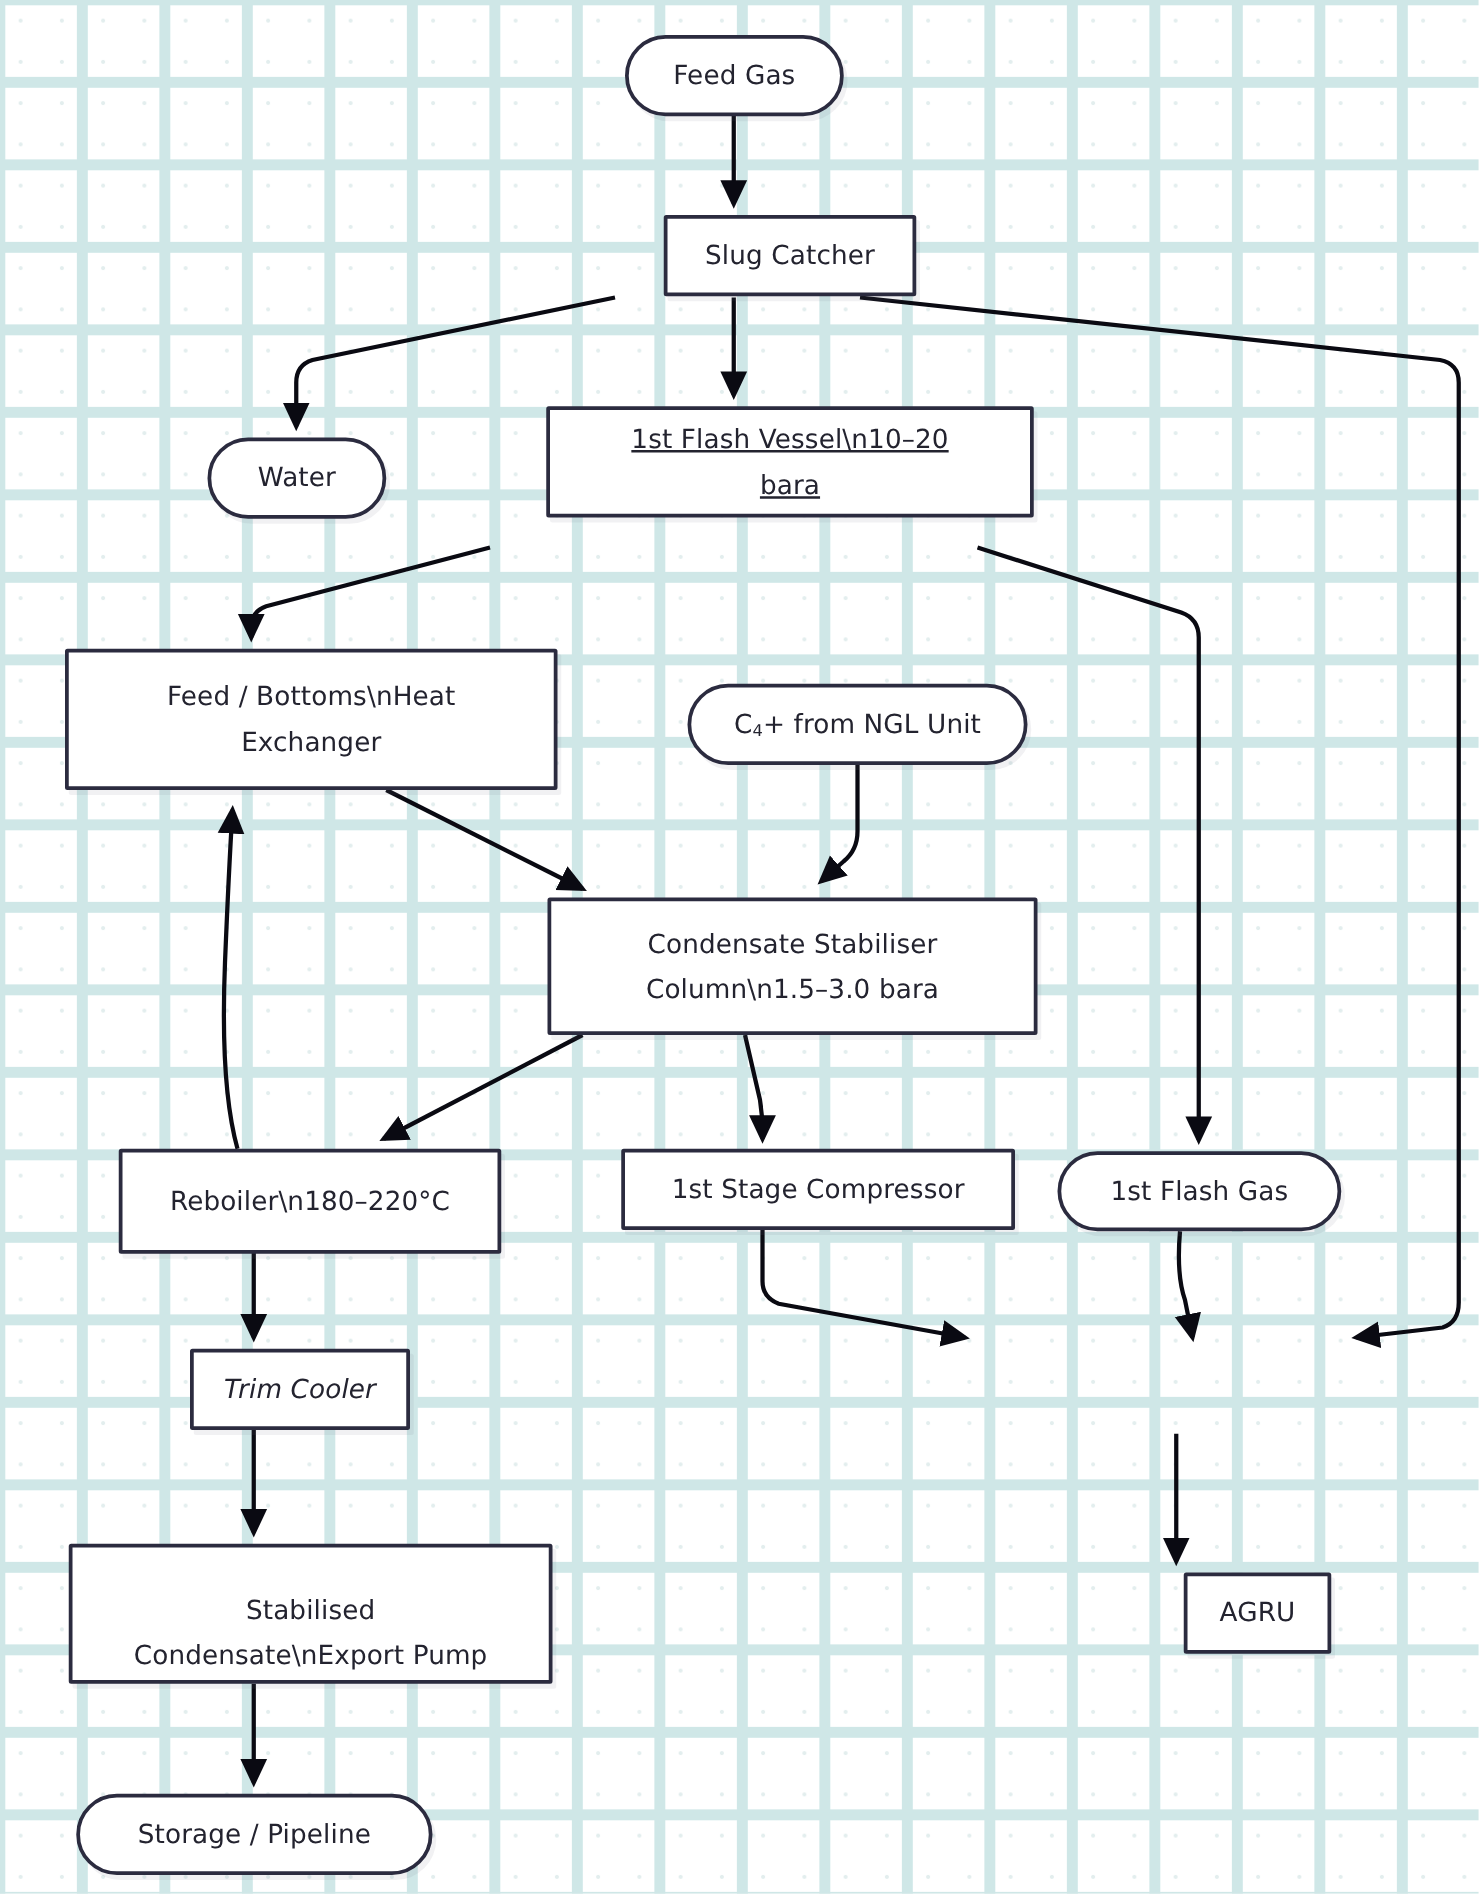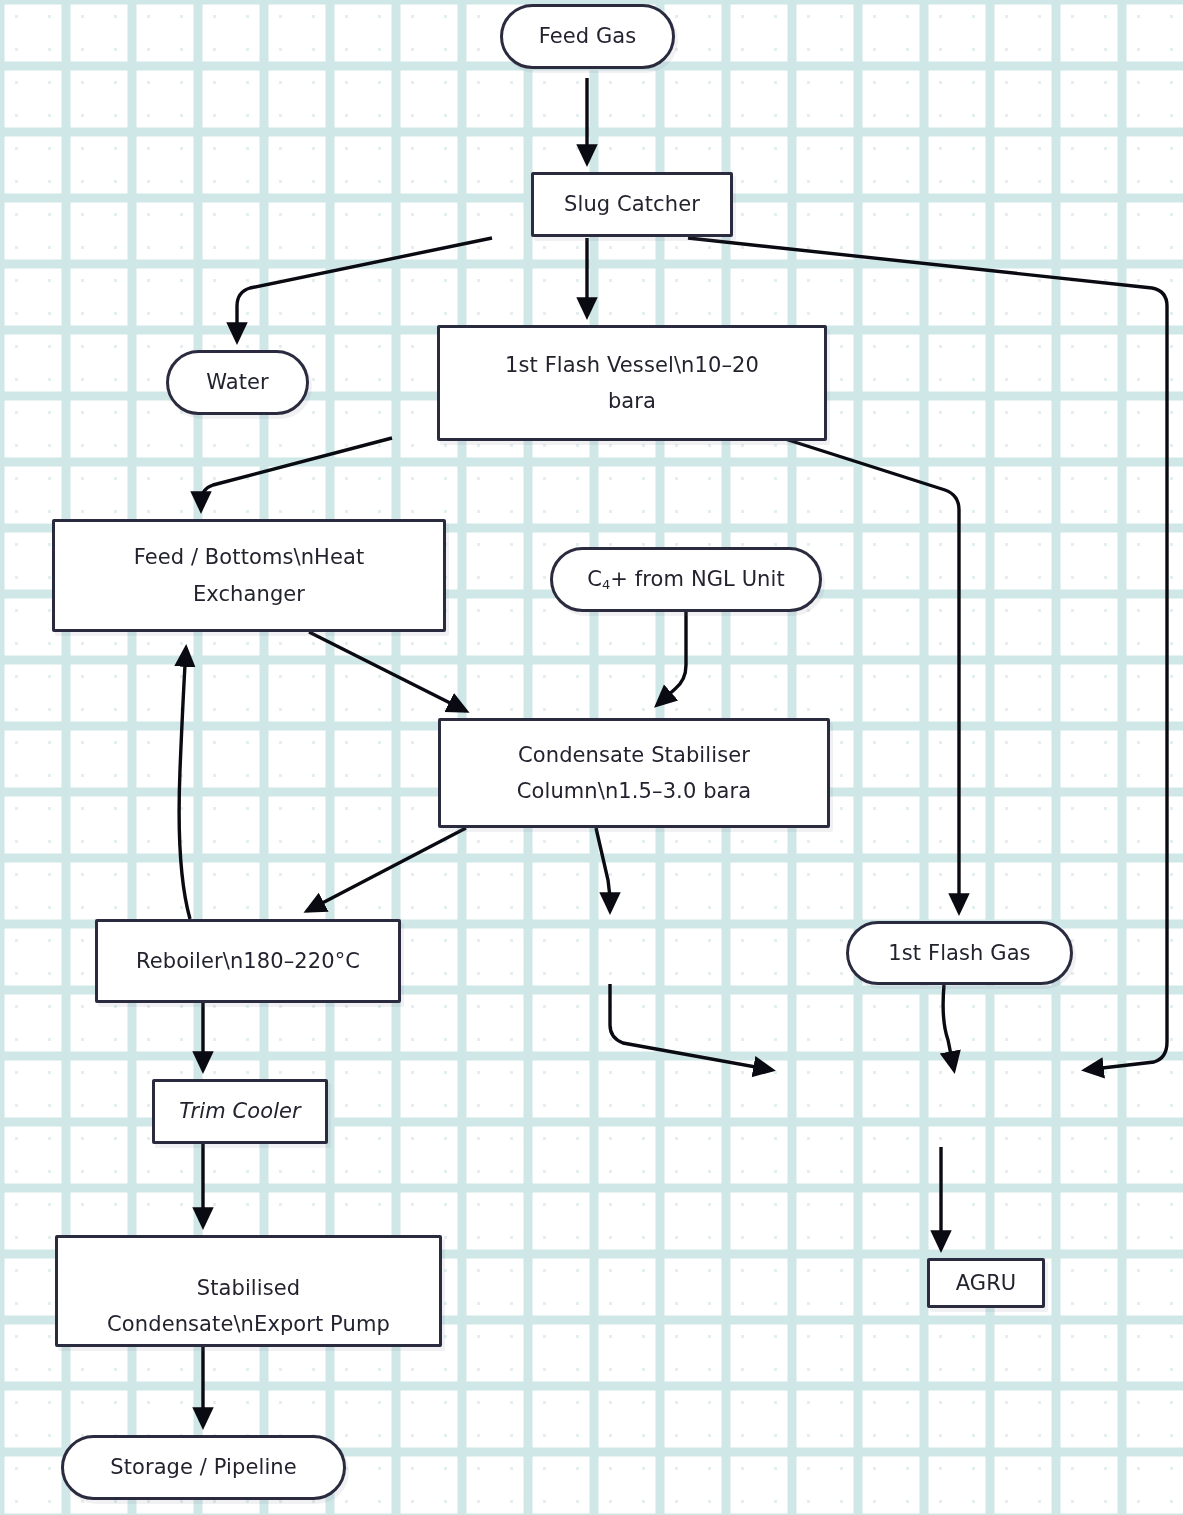--- a/index.html
+++ b/index.html
@@ -113,33 +113,33 @@
       <path d="M 944,985 Q 941,1020 948,1040 L 954,1070"></path>
 
       <path d="M 203,1144 L 203,1226"></path>
 
       <path d="M 941,1147 L 941,1249"></path>
 
       <path d="M 203,1347 L 203,1426"></path>
     </g>
   </svg>
 
-  <div class="node round" style="left:500px; top:4px; width:175px; height:65px;justify-content:center;">
+  <div class="node round" style="left:500px; top:28px; width:175px; height:65px;justify-content:center;">
     <span class="node-label">Feed Gas</span>
   </div>
 
   <div class="node rect" style="left:486px; top:172px; width:202px; height:65px;">
     <span class="node-label">Slug Catcher</span>
   </div>
 
   <div class="node round" style="left:166px; top:350px; width:143px; height:65px;">
     <span class="node-label">Water</span>
   </div>
 
-  <div class="node rect" style="left:392px; top:325px; width:390px; height:116px;">
+  <div class="node rect" style="left:392px; top:325px; width:390px; height:89px;text-decoration:underline;">
     <span class="node-label">1st Flash Vessel\n10–20
 bara</span>
   </div>
 
   <div class="node rect" style="left:7px; top:519px; width:394px; height:113px;">
     <span class="node-label">Feed / Bottoms\nHeat
 Exchanger</span>
   </div>
 
   <div class="node round" style="left:550px; top:547px; width:272px; height:65px;">
@@ -148,36 +148,39 @@
 
   <div class="node rect" style="left:393px; top:718px; width:392px; height:110px;">
     <span class="node-label">Condensate Stabiliser
 Column\n1.5–3.0 bara</span>
   </div>
 
   <div class="node rect" style="left:50px; top:919px; width:306px; height:84px;text-align:center;">
     <span class="node-label">Reboiler\n180–220°C</span>
   </div>
 
+  <div class="node rect" style="left:452px; top:919px; width:315px; height:65px;">
+    <span class="node-label">1st Stage Compressor</span>
+  </div>
 
   <div class="node round" style="left:846px; top:921px; width:227px; height:64px;">
     <span class="node-label">1st Flash Gas</span>
   </div>
 
   <div class="node rect" style="left:107px; top:1079px; width:176px; height:65px;font-style:italic;">
     <span class="node-label">Trim Cooler</span>
   </div>
 
 
   <div class="node rect" style="left:10px; top:1235px; width:387px; height:112px;align-items:flex-end;">
     <span class="node-label">Stabilised
 Condensate\nExport Pump</span>
   </div>
 
-  <div class="node rect" style="left:882px; top:1258px; width:118px; height:50px;">
+  <div class="node rect" style="left:902px; top:1258px; width:118px; height:65px;">
     <span class="node-label">AGRU</span>
   </div>
 
   <div class="node round" style="left:61px; top:1435px; width:285px; height:65px;">
     <span class="node-label">Storage / Pipeline</span>
   </div>
 
 </div>
 
 </body></html>

